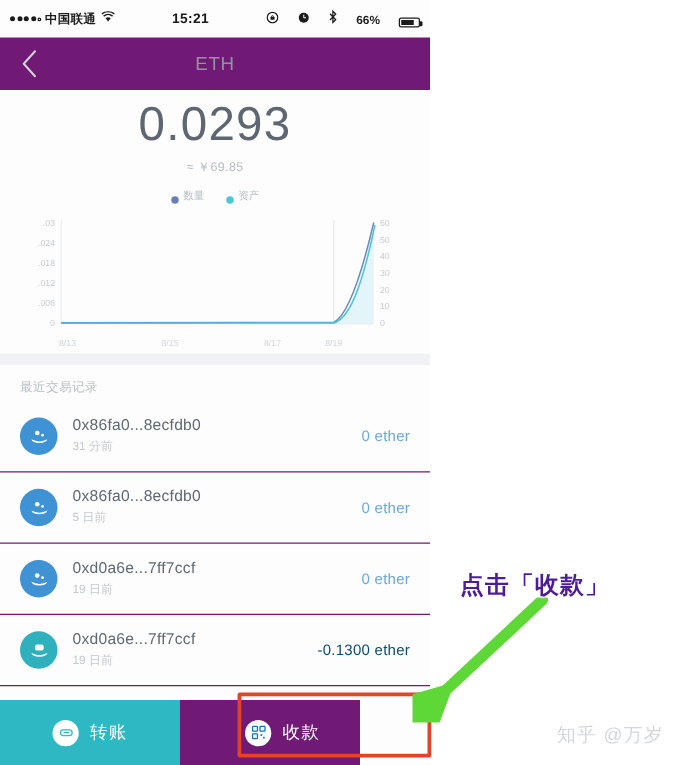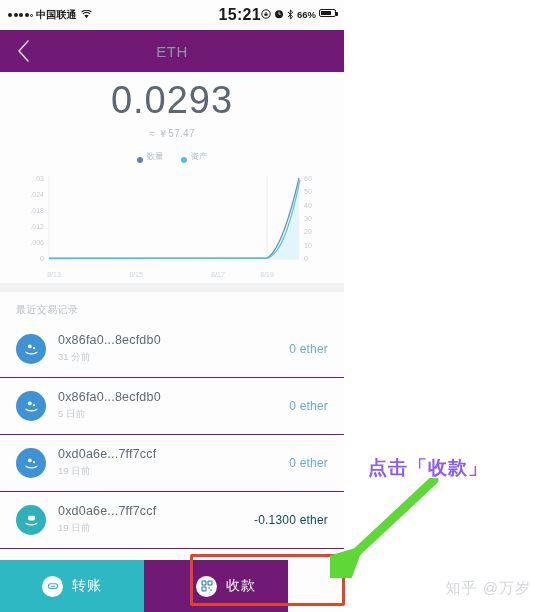--- a/index.html
+++ b/index.html
@@ -27,22 +27,22 @@
     font-size: 10px; color: #1b1b1b;
     font-weight: bold;
     background: #fdfdfd;
   }
   .sb-left { display: flex; align-items: center; gap: 3px; flex: 0 0 auto; }
   .dots { display: flex; gap: 1.5px; align-items: center; }
   .dot { width: 4px; height: 4px; border-radius: 50%; background: #1b1b1b; display: inline-block; }
   .dot.hollow { background: transparent; border: 1px solid #1b1b1b; width: 3px; height: 3px; }
   .carrier { font-size: 10px; letter-spacing: .2px; }
   .wifi { font-size: 10px; margin-left: 1px; }
-  .sb-center { flex: 1 1 auto; text-align: right; font-size: 16px; letter-spacing: .3px; }
-  .sb-right { display: flex; align-items: flex-start; gap: 3px; flex: 0 0 auto; font-size: 9.5px; }
+  .sb-center { flex: 1 1 auto; text-align: center; font-size: 11px; letter-spacing: .3px; }
+  .sb-right { display: flex; align-items: flex-end; gap: 15px; flex: 0 0 auto; font-size: 9.5px; }
   .ic { display: inline-block; line-height: 1; }
   .battery {
     width: 17px; height: 8px; border: 1px solid #1b1b1b; border-radius: 2px;
     position: relative; display: inline-block;
   }
   .battery::after {
     content: ""; position: absolute; right: -3px; top: 2px;
     width: 2px; height: 4px; background: #1b1b1b; border-radius: 0 1px 1px 0;
   }
   .battery i { position: absolute; left: 1px; top: 1px; bottom: 1px; width: 66%; background: #1b1b1b; display: block; }
@@ -117,21 +117,21 @@
     display: flex; align-items: center; justify-content: center; flex: 0 0 21px;
   }
 
   
   .hl-box {
     position: absolute; left: 190px; top: 554px; width: 155px; height: 52px;
     border: 3px solid #e0442b; border-radius: 2px; pointer-events: none;
   }
   .anno-text {
     position: absolute; left: 368px; top: 455px;
-    font-size: 19px; font-weight: bold; color: #8b5cf6;
+    font-size: 19px; font-weight: bold; color: #4c1d95;
     letter-spacing: 1px;
     text-shadow: 0 0 2px #fff, 0 0 3px #fff;
     white-space: nowrap;
   }
   .arrow { position: absolute; left: 330px; top: 478px; width: 110px; height: 100px; pointer-events: none; }
 
   .watermark {
     position: absolute; right: 14px; bottom: 14px;
     font-size: 15px; color: #d4d7da; letter-spacing: 1px;
     white-space: nowrap;
@@ -196,21 +196,21 @@
       <div class="back-btn">
         <svg width="13" height="22" viewBox="0 0 13 22">
           <path d="M11 1 L2 11 L11 21" stroke="#d2d6da" stroke-width="1.6" fill="none" stroke-linecap="round" stroke-linejoin="round"></path>
         </svg>
       </div>
       <div class="nav-title">ETH</div>
     </div>
 
     <div class="balance-wrap">
       <div class="balance">0.0293</div>
-      <div class="balance-fiat">≈ ￥57.47</div>
+      <div class="balance-fiat">≈ ￥69.85</div>
     </div>
 
     <div class="legend">
       <div class="legend-item">
         <span class="lg-dot" style="background:#6b7fb5"></span>
         <span>数量</span>
       </div>
       <div class="legend-item">
         <span class="lg-dot" style="background:#4ec3d9"></span>
         <span>资产</span>

